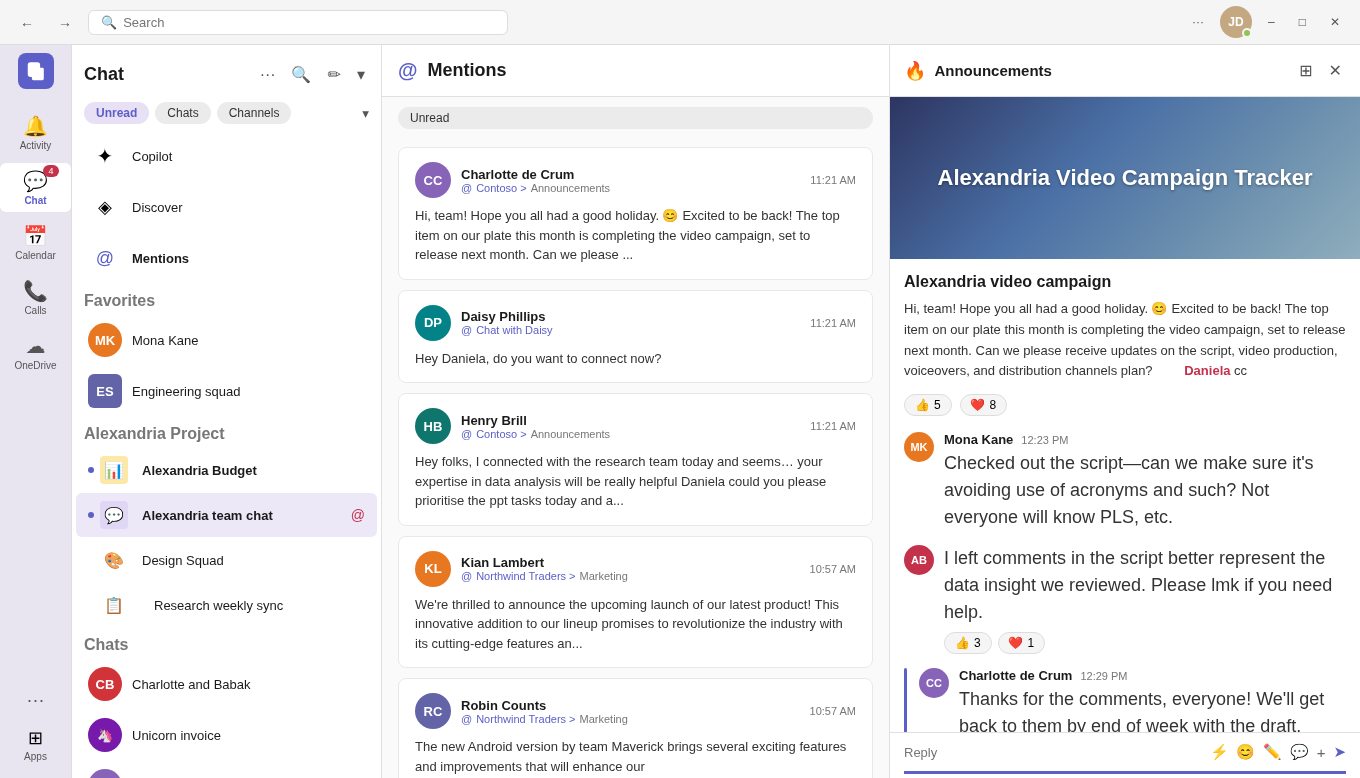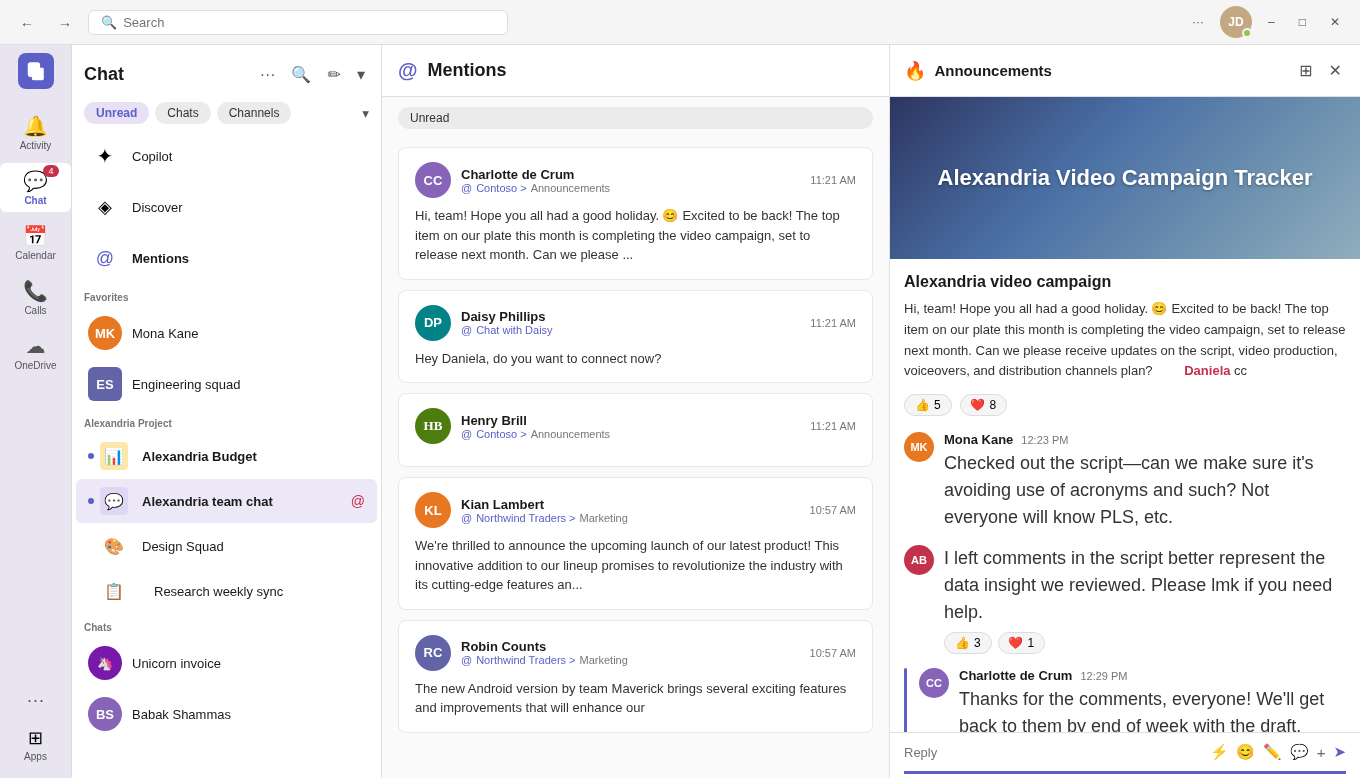--- a/index.html
+++ b/index.html
@@ -70,21 +70,21 @@
 
     .filter-tabs { display: flex; gap: 6px; padding: 6px 12px; align-items: center; }
     .filter-chip {
       background: #ebebeb; border: none; border-radius: 16px;
       padding: 4px 12px; font-size: 12px; color: #333; cursor: pointer;
     }
     .filter-chip.active { background: #e8e0f5; color: #5b5fc7; font-weight: 600; }
     .filter-arrow { margin-left: auto; background: none; border: none; cursor: pointer; color: #555; }
 
     .chat-list { flex: 1; overflow-y: auto; }
-    .section-label { font-size: 10px; color: #777; padding: 8px 12px 4px; font-weight: 600; }
+    .section-label { font-size: 16px; color: #777; padding: 8px 12px 4px; font-weight: 600; }
 
     .chat-item {
       display: flex; align-items: center; padding: 8px 12px;
       cursor: pointer; border-radius: 6px; margin: 1px 4px;
     }
     .chat-item.active { background: #ede8f8; }
 
     .avatar {
       width: 34px; height: 34px; border-radius: 50%; flex-shrink: 0;
       display: flex; align-items: center; justify-content: center;
@@ -371,20 +371,24 @@
       <span class="chat-name" style="margin-left:4px;">Design Squad</span>
     </div>
     <div class="chat-item">
       <div style="width:12px; flex-shrink:0;"></div>
       <div class="avatar-group" style="font-size:16px; width:28px; height:28px;">📋</div>
       <span class="chat-name" style="margin-left:16px;">Research weekly sync</span>
     </div>
 
     <div class="section-label">Chats</div>
 
+    <div class="chat-item">
+      <div class="avatar" style="background:#d13438;">CB</div>
+      <span class="chat-name">Charlotte and Babak</span>
+    </div>
     <div class="chat-item">
       <div class="avatar" style="background:#7719aa;">🦄</div>
       <span class="chat-name">Unicorn invoice</span>
     </div>
     <div class="chat-item">
       <div class="avatar" style="background:#8764b8;">BS</div>
       <span class="chat-name">Babak Shammas</span>
     </div>
 
   </div>
@@ -426,31 +430,32 @@
             <span class="msg-channel">Chat with Daisy</span>
           </div>
         </div>
         <span class="msg-time">11:21 AM</span>
       </div>
       <div class="msg-body">Hey Daniela, do you want to connect now?</div>
     </div>
 
     <div class="message-card">
       <div class="message-header">
-        <div class="msg-avatar" style="background:#4d7c0f;font-family:Liberation Serif, serif;">HB</div>
+        <div class="msg-avatar" style="background:#0f766e;">HB</div>
         <div class="msg-meta">
           <span class="msg-name">Henry Brill</span>
           <div class="msg-submeta">
             <span class="msg-at">@</span>
             <span class="msg-channel">Contoso &gt;</span>
             <span>Announcements</span>
           </div>
         </div>
         <span class="msg-time">11:21 AM</span>
       </div>
+      <div class="msg-body">Hey folks, I connected with the research team today and seems… your expertise in data analysis will be really helpful Daniela could you please prioritise the ppt tasks today and a...</div>
     </div>
 
     <div class="message-card">
       <div class="message-header">
         <div class="msg-avatar" style="background:#e87722;">KL</div>
         <div class="msg-meta">
           <span class="msg-name">Kian Lambert</span>
           <div class="msg-submeta">
             <span class="msg-at">@</span>
             <span class="msg-channel">Northwind Traders &gt;</span>

